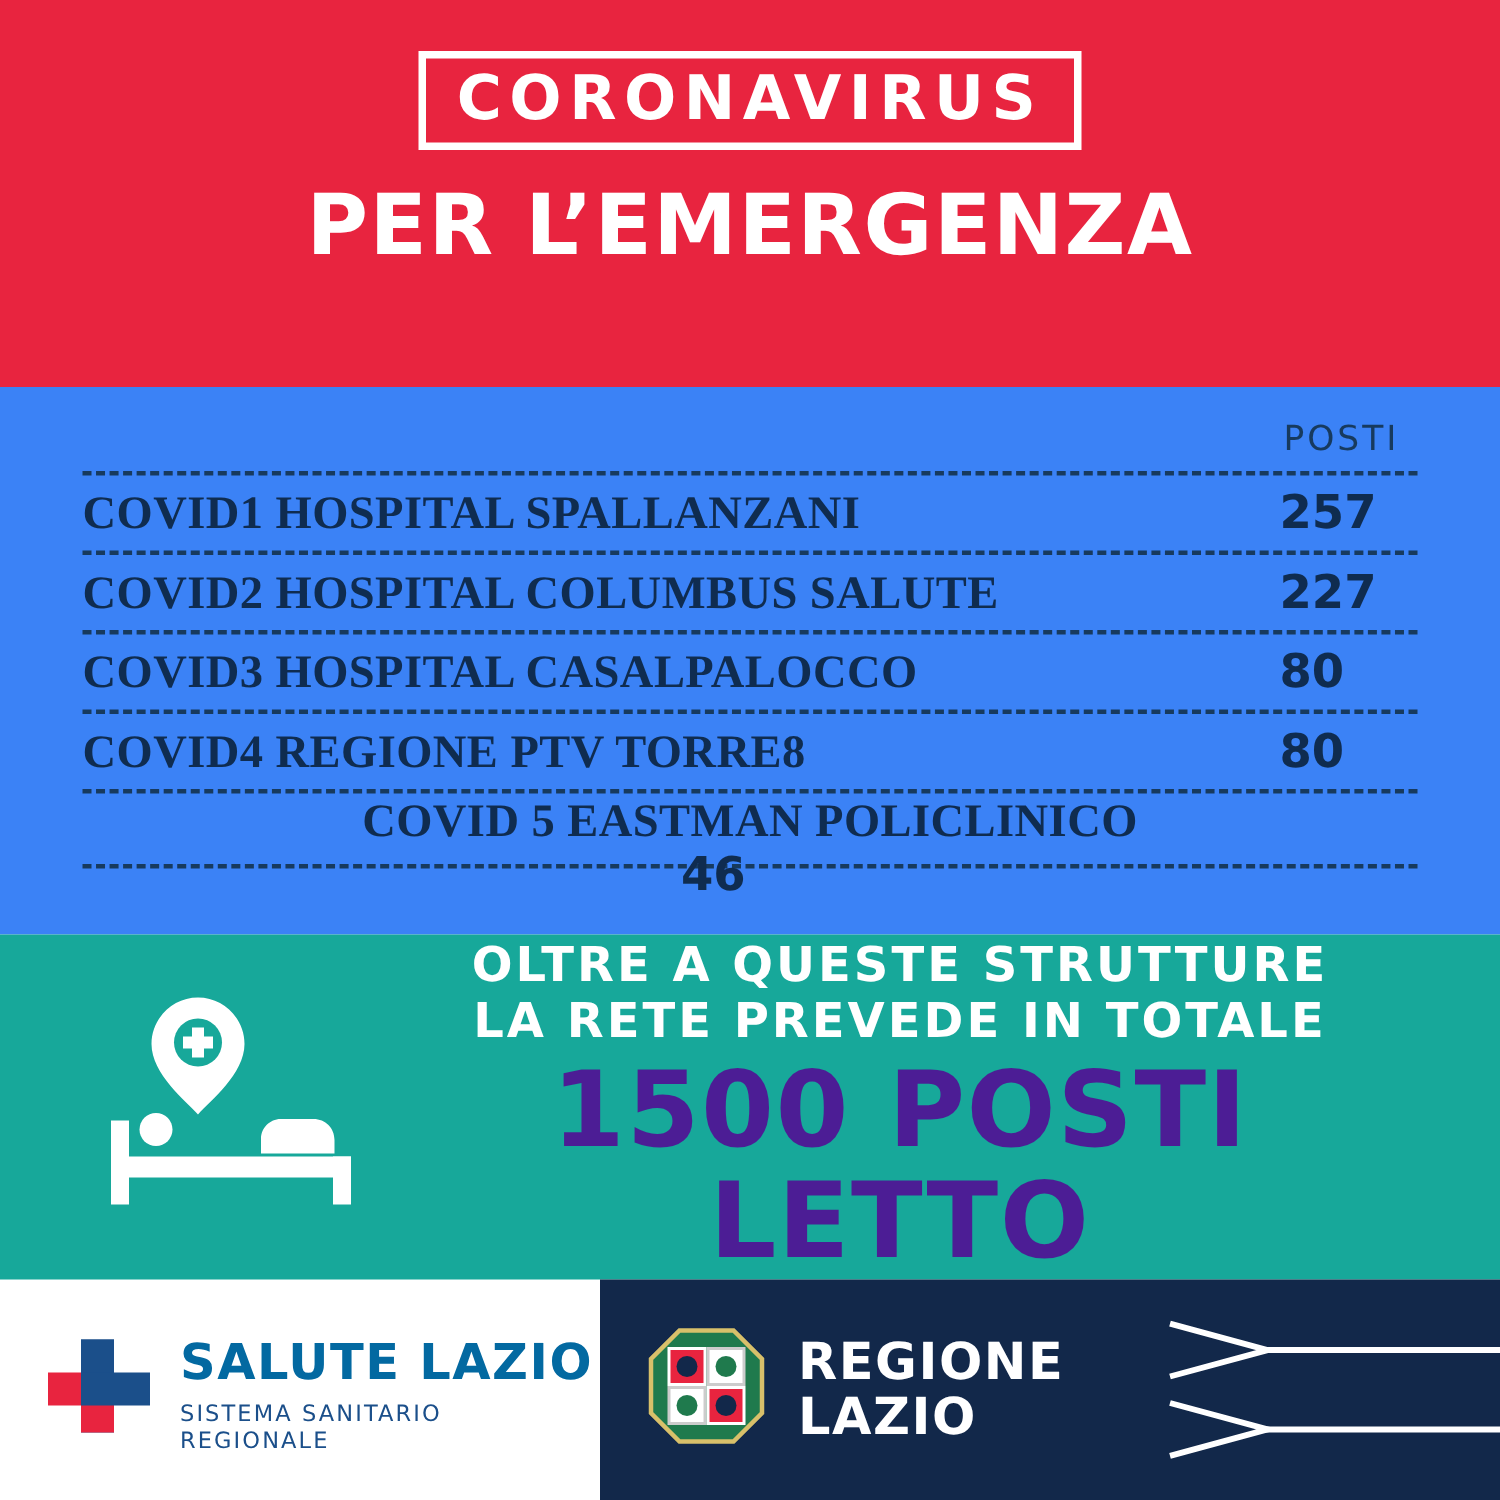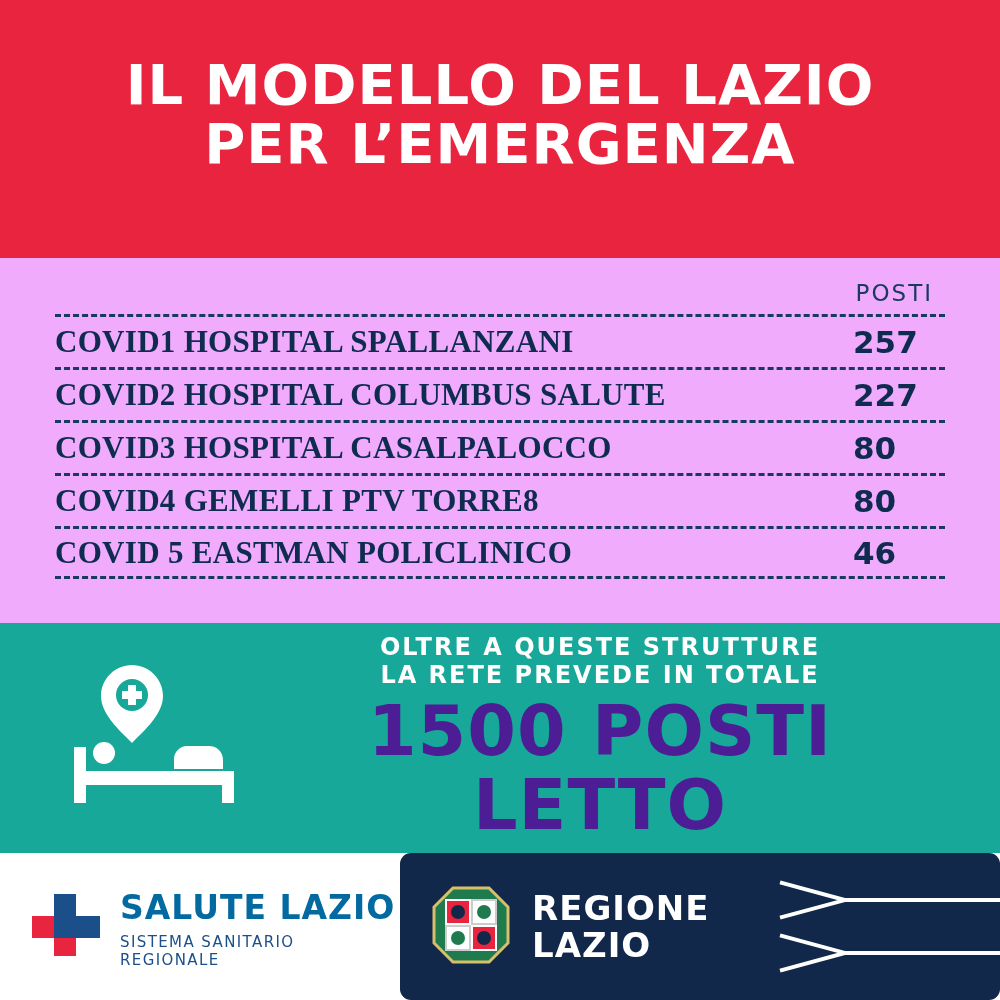--- a/index.html
+++ b/index.html
@@ -47,41 +47,41 @@
     font-weight: bold;
     font-size: 56px;
     line-height: 1.05;
     letter-spacing: 1px;
     font-family: "DejaVu Sans", sans-serif;
   }
   .header-title .l2 { display: block; }
 
   
   .table-section {
-    background: #f0abfc;
+    background: #3b82f6;
     flex: 0 0 365px;
     padding: 0 55px;
     position: relative;
   }
   .posti-label {
     text-align: right;
     color: #173a5e;
     font-size: 23px;
     letter-spacing: 2px;
     padding: 22px 12px 8px 0;
     font-family: "DejaVu Sans", sans-serif;
   }
   .row {
     display: flex;
     align-items: center;
     justify-content: space-between;
     height: 53px;
     border-top: 3px dashed #173a5e;
   }
-  .row:last-of-type { border-bottom: 3px dashed #173a5e; }
+  .row:last-of-type { border-bottom: 3px dashed #173a5e; flex-direction: column; }
   .row .name {
     color: #0f2c50;
     font-weight: bold;
     font-size: 31px;
     letter-spacing: 0.3px;
     font-family: Liberation Serif, serif;
     white-space: nowrap;
     text-align: center;
   }
   .row .val {
@@ -100,21 +100,21 @@
     display: flex;
     align-items: center;
     padding: 0 40px 0 60px;
     position: relative;
   }
   .bed-icon { width: 190px; flex: 0 0 190px; }
   .teal-text { flex: 1; text-align: center; padding-right: 10px; }
   .teal-line {
     color: #ffffff;
     font-weight: bold;
-    font-size: 24px;
+    font-size: 32px;
     letter-spacing: 2px;
     line-height: 1.15;
     font-family: "DejaVu Sans", sans-serif;
   }
   .teal-big {
     color: #4c1d95;
     font-weight: bold;
     font-size: 70px;
     letter-spacing: 1px;
     line-height: 1.05;
@@ -150,21 +150,20 @@
     margin-top: 6px;
     font-family: "DejaVu Sans", sans-serif;
   }
   .footer-right {
     flex: 1;
     background: #12284a;
     display: flex;
     align-items: center;
     padding-left: 28px;
     position: relative;
-    border-radius: 11px;
   }
   .regione-emblem { width: 86px; flex: 0 0 86px; margin-right: 18px; }
   .regione-texts { position: relative; z-index: 2; }
   .regione-line {
     color: #ffffff;
     font-weight: bold;
     font-size: 34px;
     letter-spacing: 1px;
     line-height: 1.08;
     font-family: "DejaVu Sans", sans-serif;
@@ -175,43 +174,45 @@
     height: 100%;
     width: 420px;
   }
 </style>
 </head>
 <body>
 
 <div class="poster">
 
   <div class="header">
+    <div class="cv-badge">
+      <span>CORONAVIRUS</span>
+    </div>
     <div class="header-title">
-      <span class="l1">IL MODELLO DEL LAZIO</span>
       <span class="l2">PER L’EMERGENZA</span>
     </div>
   </div>
 
   <div class="table-section">
     <div class="posti-label">POSTI</div>
 
     <div class="row">
       <div class="name">COVID1 HOSPITAL SPALLANZANI</div>
       <div class="val">257</div>
     </div>
     <div class="row">
       <div class="name">COVID2 HOSPITAL COLUMBUS SALUTE</div>
       <div class="val">227</div>
     </div>
     <div class="row">
       <div class="name">COVID3 HOSPITAL CASALPALOCCO</div>
       <div class="val">80</div>
     </div>
     <div class="row">
-      <div class="name">COVID4 GEMELLI PTV TORRE8</div>
+      <div class="name">COVID4 REGIONE PTV TORRE8</div>
       <div class="val">80</div>
     </div>
     <div class="row">
       <div class="name">COVID 5 EASTMAN POLICLINICO</div>
       <div class="val">46</div>
     </div>
   </div>
 
   <div class="teal">
     <div class="bed-icon">

